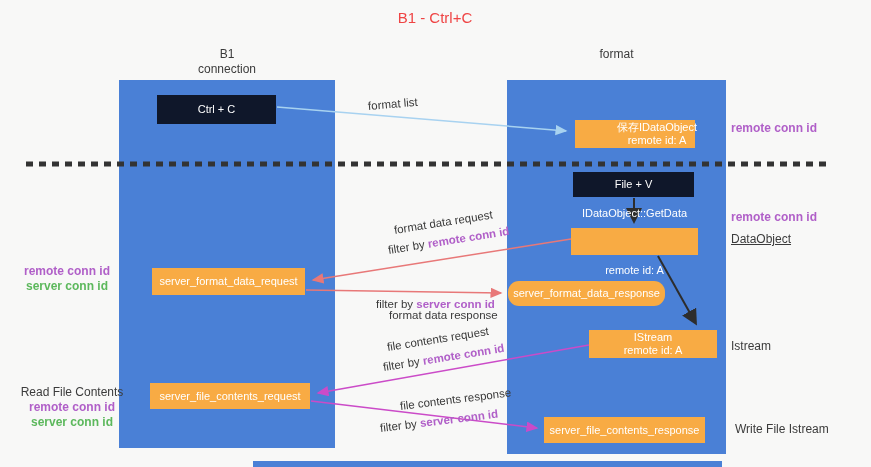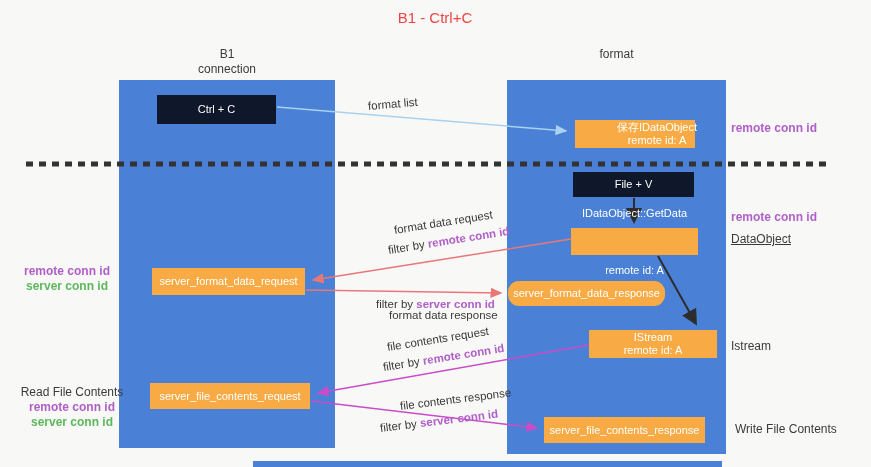--- a/index.html
+++ b/index.html
@@ -177,15 +177,15 @@
   <div class="side-label centered" style="left:12px; top:385px; width:120px;text-align:center;">
     <div>Read File Contents</div>
     <div class="purple">remote conn id</div>
     <div class="greentx">server conn id</div>
   </div>
 
   <div class="side-label purple" style="left:731px; top:121px;">remote conn id</div>
   <div class="side-label purple" style="left:731px; top:210px;">remote conn id</div>
   <div class="side-label" style="left:731px; top:232px;text-decoration:underline;">DataObject</div>
   <div class="side-label" style="left:731px; top:339px;">Istream</div>
-  <div class="side-label" style="left:735px; top:422px;">Write File Contents</div>
+  <div class="side-label" style="left:735px; top:422px;">Write File Istream</div>
 
 </div>
 
 </body></html>

